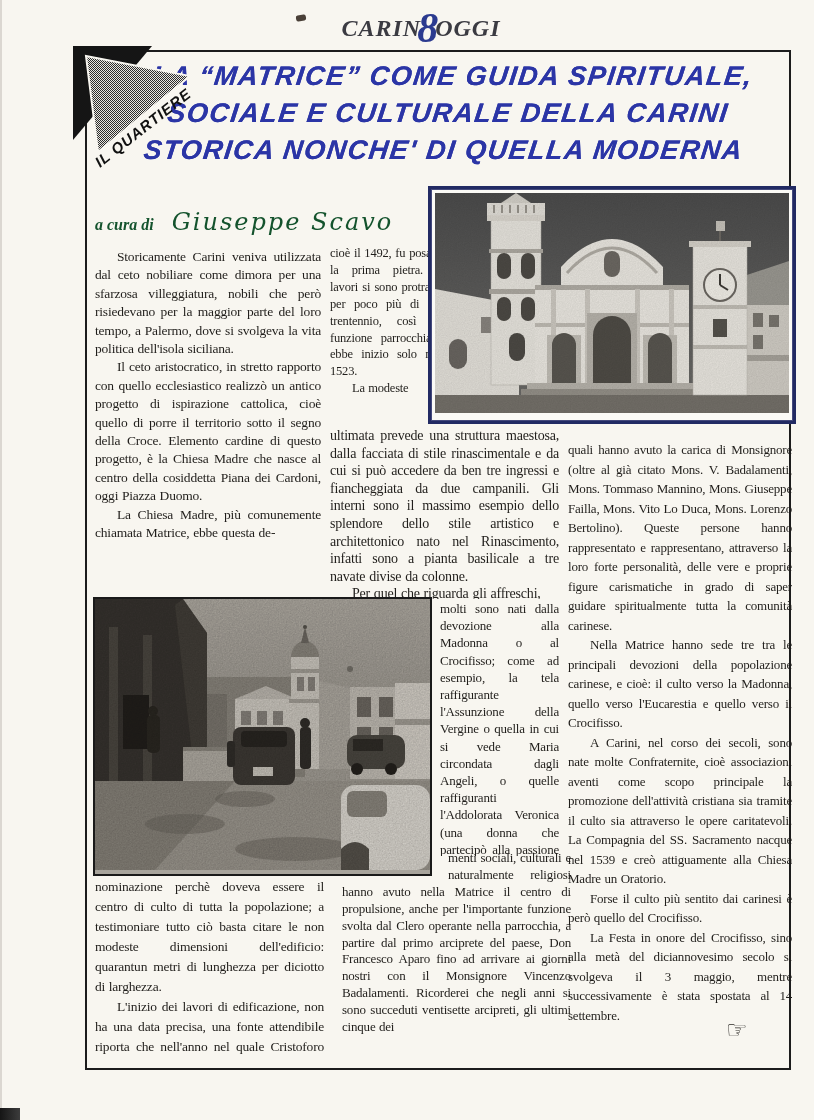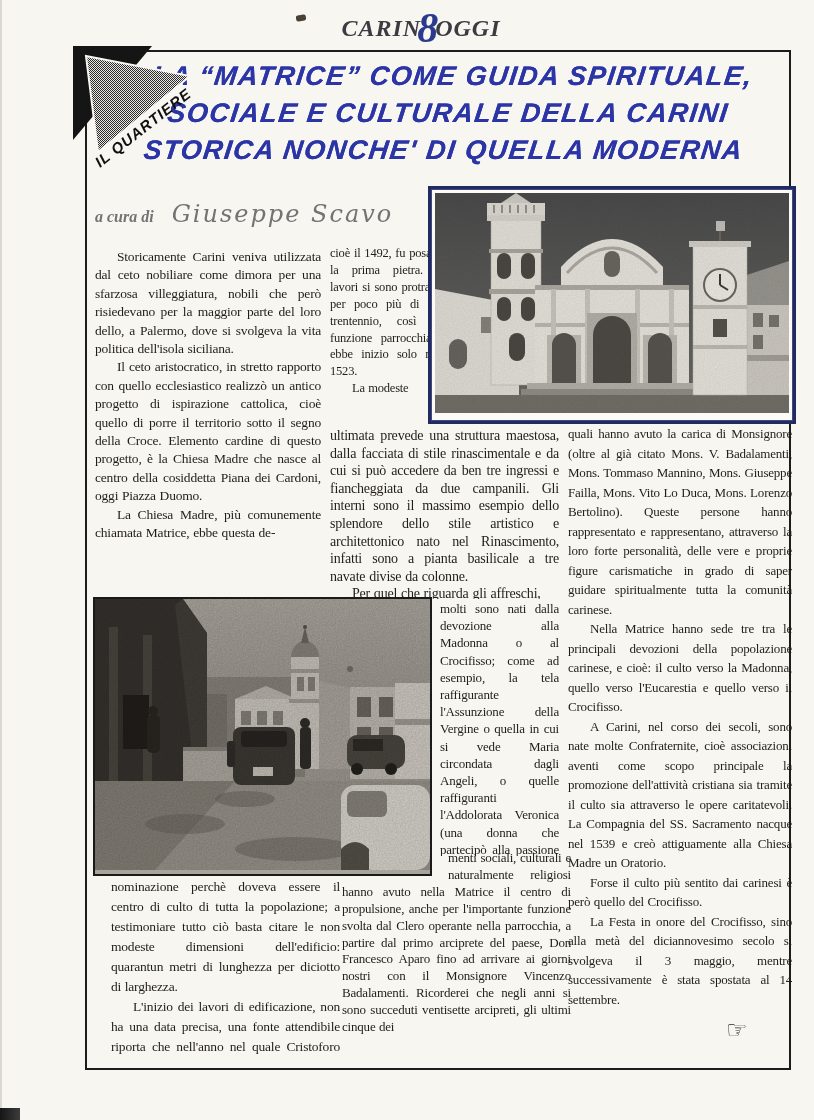--- a/index.html
+++ b/index.html
@@ -16,37 +16,37 @@
   
   .frame{position:absolute;left:85px;top:50px;width:702px;height:1016px;border:2px solid #1c1c1c;z-index:1;}
   
   .badge{position:absolute;left:64px;top:36px;z-index:6;}
   
   .headline{position:absolute;left:140px;top:58px;width:616px;z-index:2;text-align:center;
             font-family:"Liberation Sans","DejaVu Sans",sans-serif;font-weight:bold;font-style:italic;
             color:#2b35a6;font-size:27px;line-height:37px;letter-spacing:1.5px;transform:skewX(-7deg);
             text-shadow:0 0 .4px #2b35a6;}
   
-  .byline{position:absolute;left:95px;top:200px;z-index:2;color:#737373;}
+  .byline{position:absolute;left:95px;top:208px;z-index:2;color:#14532d;}
   .byline .prefix{font-size:16px;font-weight:bold;font-style:italic;}
   .byline .author{font-size:24px;font-style:italic;letter-spacing:2px;margin-left:14px;
                   font-family:"DejaVu Serif",serif;}
   
   .tb{position:absolute;z-index:2;text-align:justify;color:#201e1b;overflow:hidden;
       word-spacing:.5px;letter-spacing:-.2px;}
   .tb p{margin:0;text-indent:22px;}
   .tb p.cont{text-indent:0;}
   .c1t{left:95px;top:248px;width:226px;height:352px;font-size:13.5px;line-height:18.4px;}
   .c2t{left:330px;top:245px;width:110px;height:186px;font-size:12.5px;line-height:16.9px;}
   .c2m{left:330px;top:427px;width:229px;height:172px;font-size:14px;line-height:17.6px;}
   .c2n{left:440px;top:600px;width:119px;height:256px;font-size:13px;line-height:17.2px;}
   .c2b{left:330px;top:850px;width:229px;height:212px;font-size:13px;line-height:16.9px;margin-left:12px;}
   .c2b .wrap-spacer{float:left;width:106px;height:19px;}
-  .c1b{left:95px;top:877px;width:229px;height:180px;font-size:13.5px;line-height:20px;margin-left:16px;}
-  .c3{left:568px;top:424px;width:224px;height:640px;font-size:13px;line-height:19.5px;}
+  .c1b{left:95px;top:877px;width:229px;height:180px;font-size:13.5px;line-height:20px;}
+  .c3{left:568px;top:440px;width:224px;height:640px;font-size:13px;line-height:19.5px;}
   .end-mark{position:absolute;left:726px;top:1016px;z-index:3;font-size:24px;color:#2a2824;}
   
   .photo{position:absolute;z-index:5;}
   .photo-church{left:428px;top:186px;border:3px solid #222a63;padding:4px;background:#fbfaf6;
                 box-shadow:0 0 0 1px #44497c inset;}
   .photo-street{left:93px;top:597px;border:2px solid #1a1a1a;background:#a8a49c;}
   .page-mark{position:absolute;left:0;top:1108px;width:20px;height:12px;
              background:linear-gradient(90deg,#151515,#3c3c3c);}
 </style>
 </head>
@@ -245,21 +245,21 @@
         <circle cx="296" cy="170" r="6" fill="#1f1d1a"></circle>
       <rect x="246" y="186" width="89" height="85" rx="14" fill="#e9e6df"></rect>
       <rect x="252" y="192" width="40" height="26" rx="6" fill="#8f8b83"></rect>
       <path d="M246,250 q14,-14 28,0 l0,21 l-28,0 Z" fill="#55524c"></path>
       <rect width="335" height="271" filter="url(#grainB)" opacity="0.28"></rect>
       <rect width="335" height="271" fill="#8a7a64" opacity="0.05"></rect>
     </svg>
   </div>
 
   <div class="tb c1t">
-    <p>Storicamente Carini veniva utilizzata dal ceto nobiliare come dimora per una sfarzosa villeggiatura, nobili che però risiedevano per la maggior parte del loro dello, a Palermo, dove si svolgeva la vita politica dell'isola siciliana.</p>
+    <p>Storicamente Carini veniva utilizzata dal ceto nobiliare come dimora per una sfarzosa villeggiatura, nobili che però risiedevano per la maggior parte del loro tempo, a Palermo, dove si svolgeva la vita politica dell'isola siciliana.</p>
     <p>Il ceto aristocratico, in stretto rapporto con quello ecclesiastico realizzò un antico progetto di ispirazione cattolica, cioè quello di porre il territorio sotto il segno della Croce. Elemento cardine di questo progetto, è la Chiesa Madre che nasce al centro della cosiddetta Piana dei Cardoni, oggi Piazza Duomo.</p>
     <p>La Chiesa Madre, più comunemente chiamata Matrice, ebbe questa de-</p>
   </div>
 
   <div class="tb c2t">
     <p class="cont">cioè il 1492, fu posata la prima pietra. I lavori si sono protratti per poco più di un trentennio, così la funzione parrocchiale ebbe inizio solo nel 1523.</p>
     <p>La modeste</p>
   </div>
 
   <div class="tb c2m">

